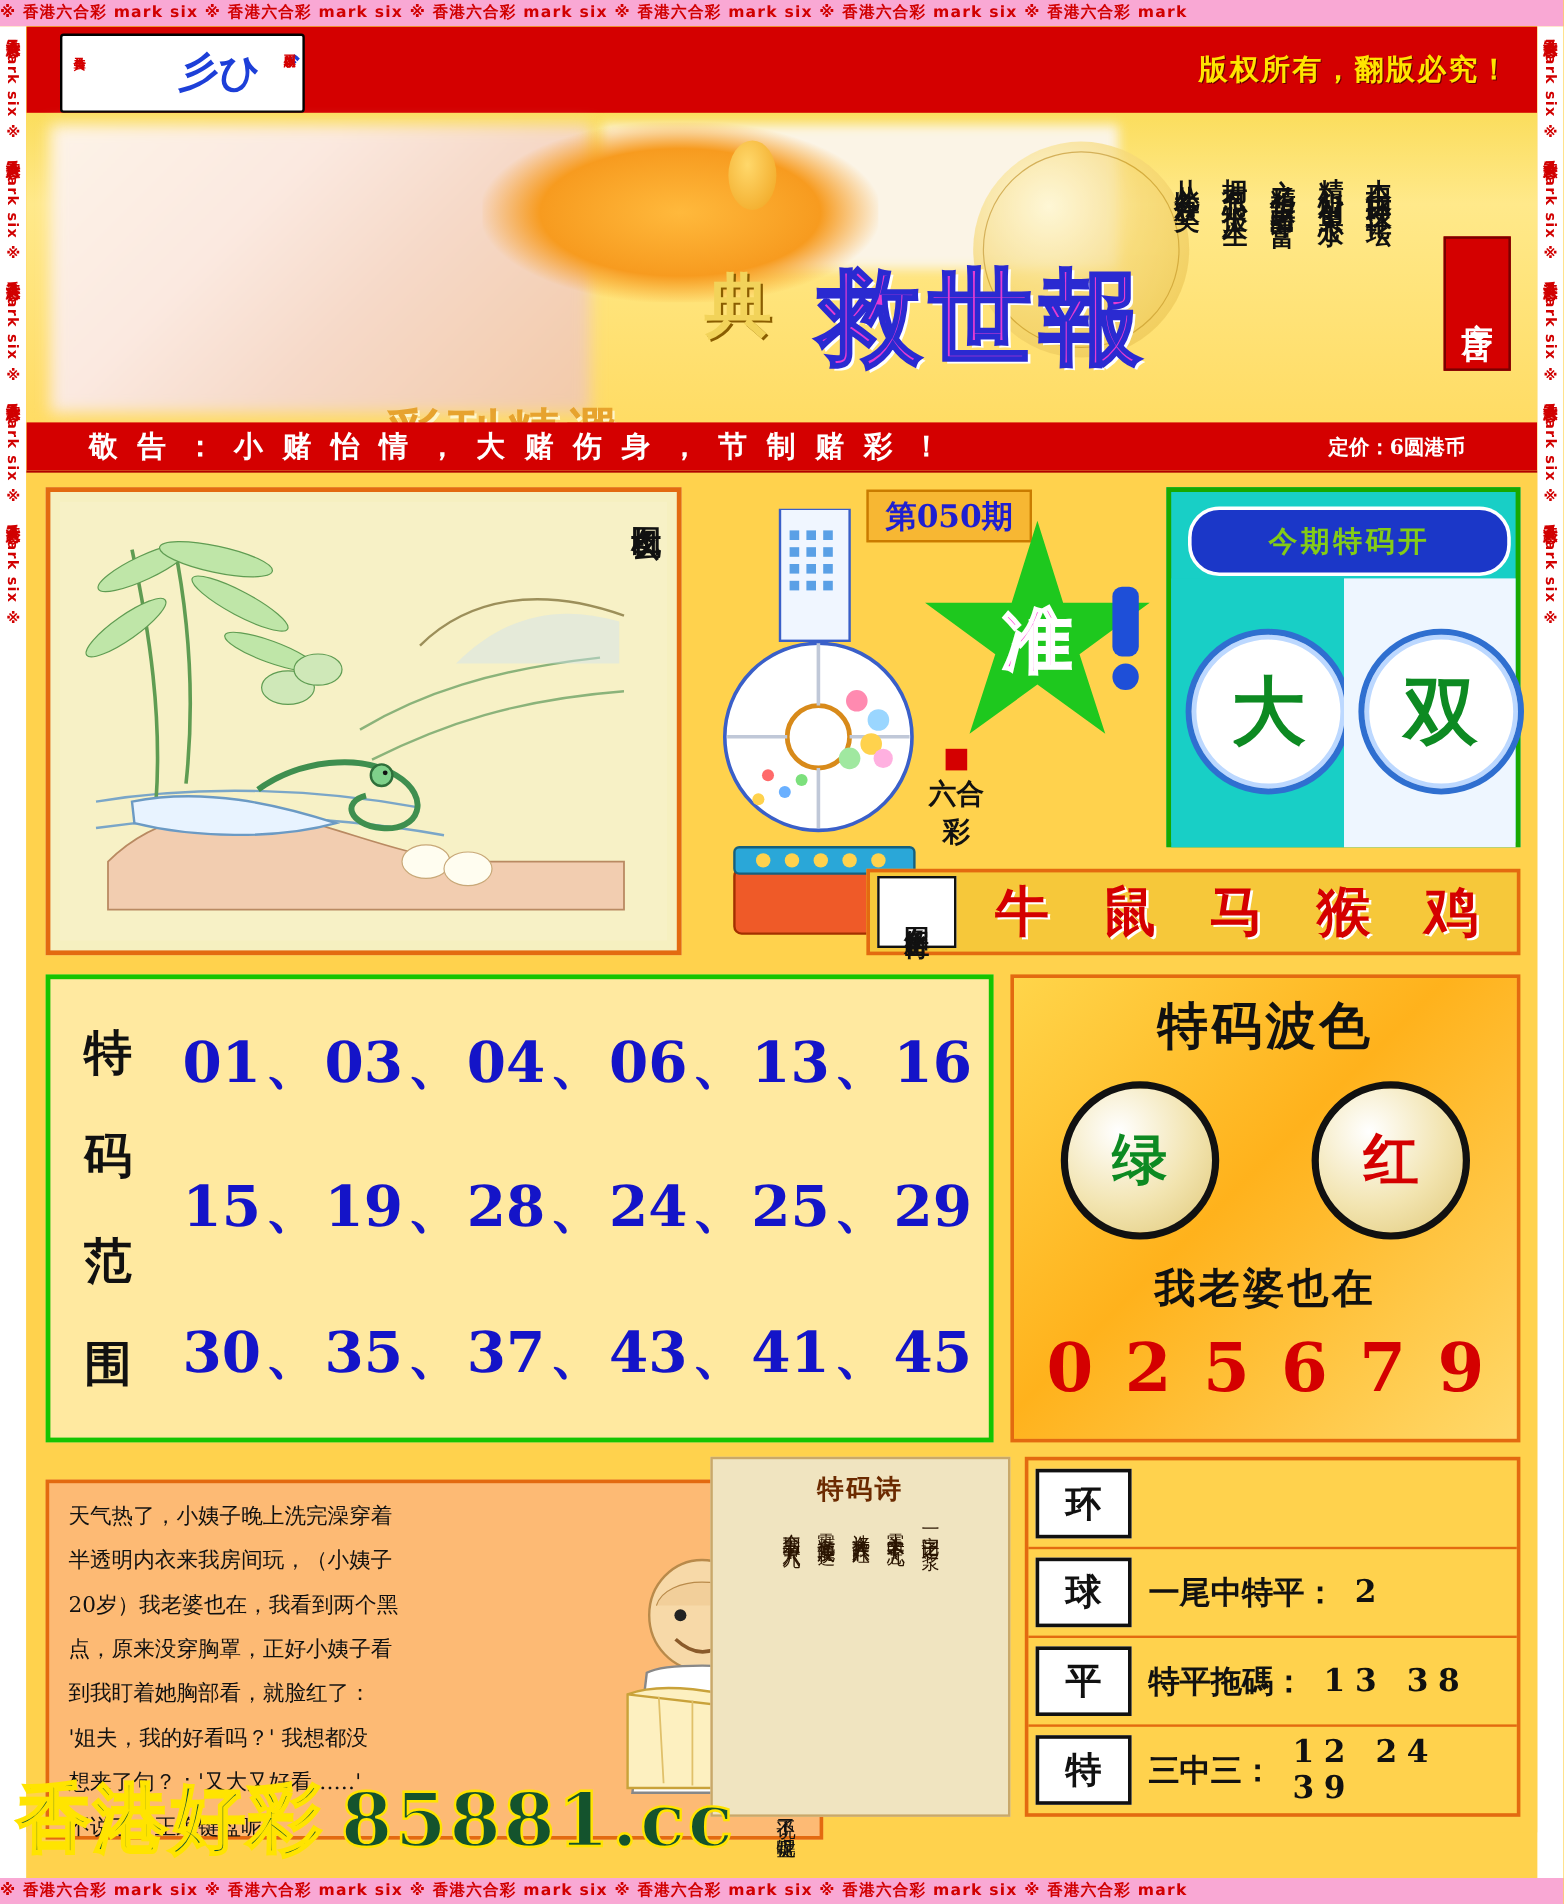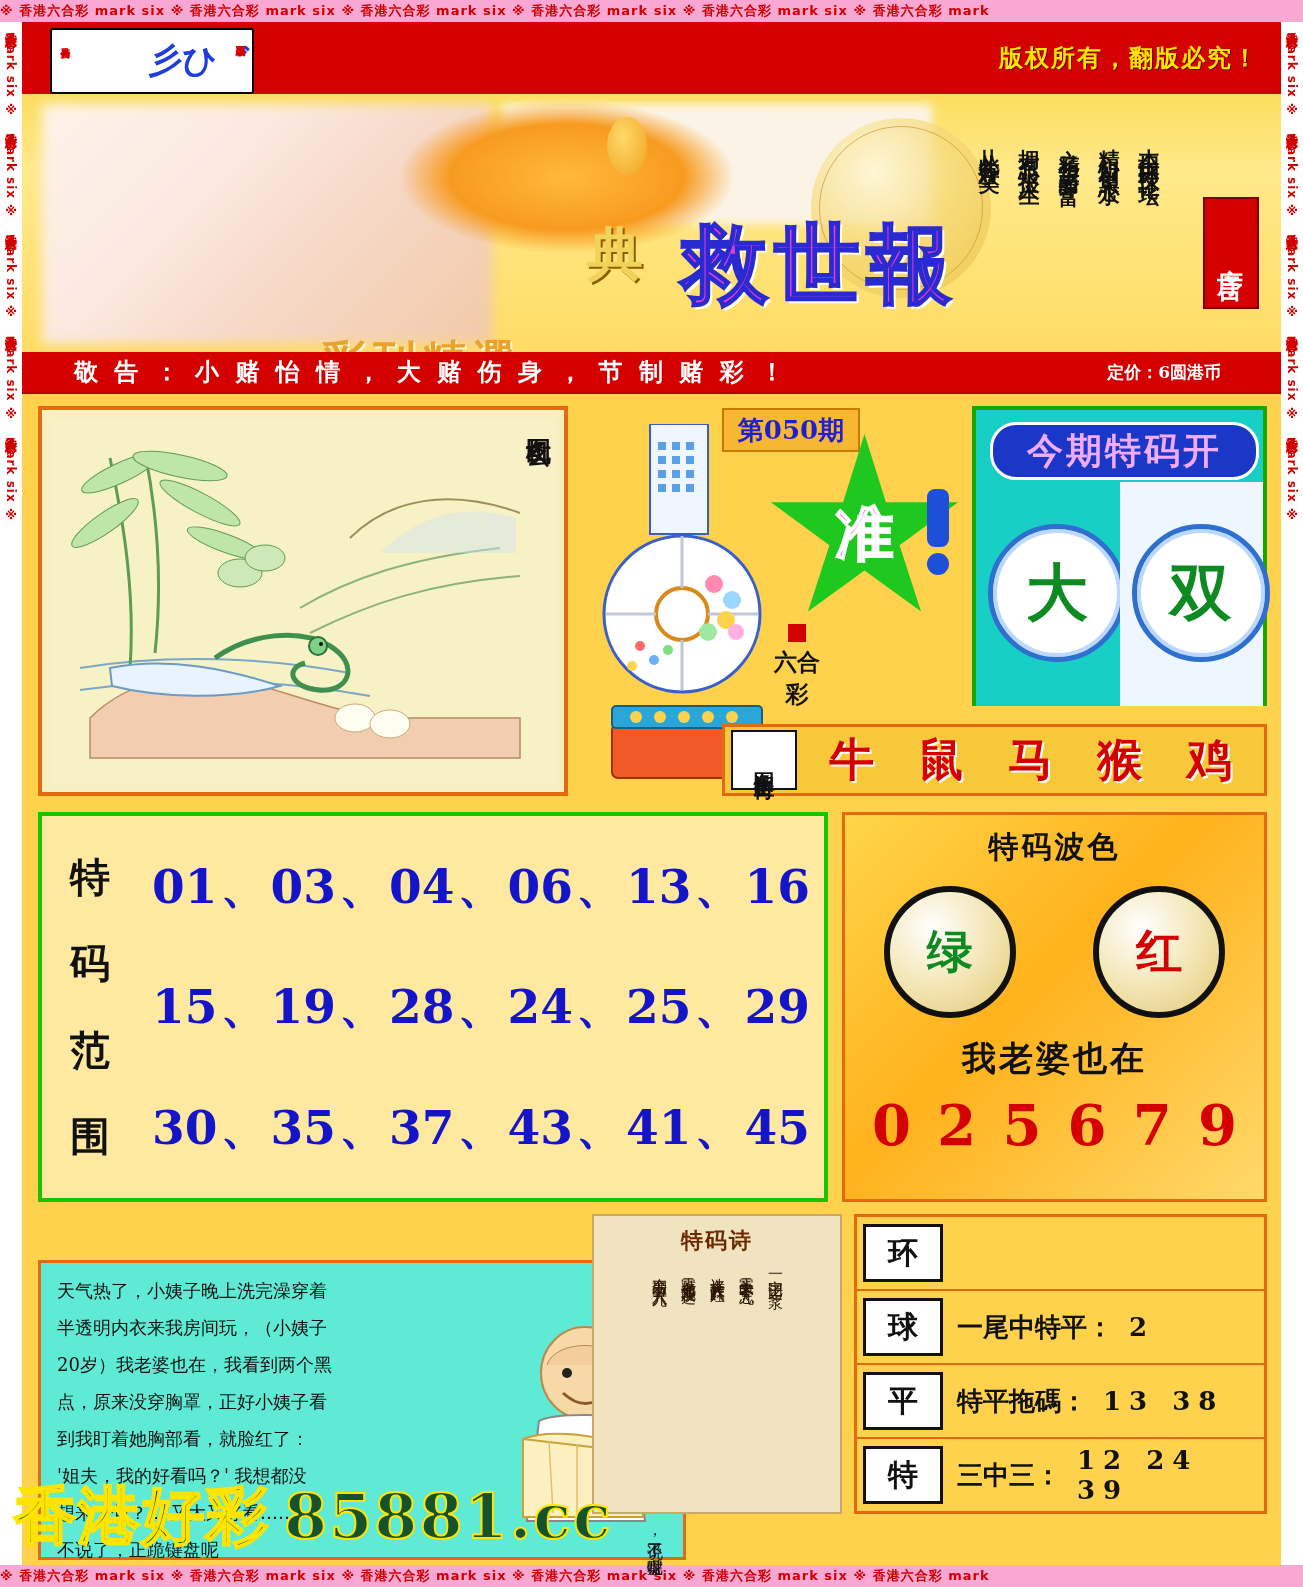--- a/index.html
+++ b/index.html
@@ -206,21 +206,21 @@
   
   .open-panel{
     position:absolute;left:950px;top:12px;width:295px;height:300px;
     background:#18cfc6;border:4px solid #18a800;box-sizing:border-box;
   }
   .open-title{
     position:absolute;left:14px;top:12px;width:263px;height:52px;
     background:#1b37c8;border:3px solid #fff;border-radius:26px;
     display:flex;align-items:center;justify-content:center;
   }
-  .open-title span{color:#f0abfc;font-size:36px;font-weight:bold;letter-spacing:3px;
+  .open-title span{color:#84cc16;font-size:24px;font-weight:bold;letter-spacing:3px;
     font-family:Liberation Sans, sans-serif;}
   .open-half{position:absolute;top:72px;width:50%;height:224px;}
   .open-left{left:0;background:#18cfc6;}
   .open-right{right:0;background:#eef6ff;}
   .ball-big{
     position:absolute;top:42px;width:128px;height:128px;border-radius:50%;
     background:#ffffff;border:5px solid #2f6fd0;
     box-shadow:0 0 0 4px #bcd8ff inset;
     display:flex;align-items:center;justify-content:center;
   }
@@ -247,39 +247,39 @@
     font-size:47px;color:#1414c8;font-weight:bold;
     font-family:"DejaVu Serif","Liberation Serif",serif;
   }
 
   
   .wave-panel{
     position:absolute;left:820px;top:418px;width:425px;height:390px;
     background:linear-gradient(135deg,#ffd54a 0%,#ffb21c 45%,#ffd96a 100%);
     border:3px solid #e36a10;box-sizing:border-box;overflow:hidden;
   }
-  .wave-title{text-align:center;margin-top:12px;font-size:30px;font-weight:bold;color:#111;
+  .wave-title{text-align:center;margin-top:12px;font-size:42px;font-weight:bold;color:#111;
     font-family:Liberation Sans, sans-serif;letter-spacing:3px;}
   .wave-balls{display:flex;justify-content:space-around;margin-top:18px;}
   .wball{
     width:120px;height:120px;border-radius:50%;
     background:radial-gradient(circle at 35% 30%,#ffffff 0%,#f2e4b0 55%,#e0c878 100%);
     border:6px solid #111;display:flex;align-items:center;justify-content:center;
   }
   .wball span{font-size:46px;font-weight:bold;font-family:"DejaVu Serif","Liberation Serif",serif;}
   .wave-sub{text-align:center;margin-top:18px;font-size:34px;font-weight:bold;color:#111;
     font-family:"DejaVu Serif","Liberation Serif",serif;letter-spacing:3px;}
   .wave-digits{display:flex;justify-content:space-around;margin-top:10px;padding:0 14px;}
   .wave-digits b{font-size:56px;color:#d40000;font-weight:bold;
     font-family:"DejaVu Serif","Liberation Serif",serif;}
 
   
   .joke-panel{
-    position:absolute;left:16px;top:866px;width:648px;height:300px;
-    background:#5eead4;border:3px solid #e36a10;box-sizing:border-box;padding:14px 16px;
+    position:absolute;left:16px;top:839px;width:648px;height:300px;
+    background:#fdba74;border:3px solid #e36a10;box-sizing:border-box;padding:14px 16px;
   }
   .joke-panel p{margin:0 0 9px 0;font-size:18px;line-height:28px;color:#111;
     font-family:"DejaVu Serif","Liberation Serif",serif;}
   .monk{position:absolute;right:10px;bottom:6px;width:180px;height:230px;}
   .monk-txt{position:absolute;right:18px;bottom:10px;font-size:16px;color:#111;writing-mode:vertical-rl;
     line-height:20px;font-family:"DejaVu Serif","Liberation Serif",serif;}
 
   
   .scroll-panel{
     position:absolute;left:570px;top:820px;width:250px;height:300px;

